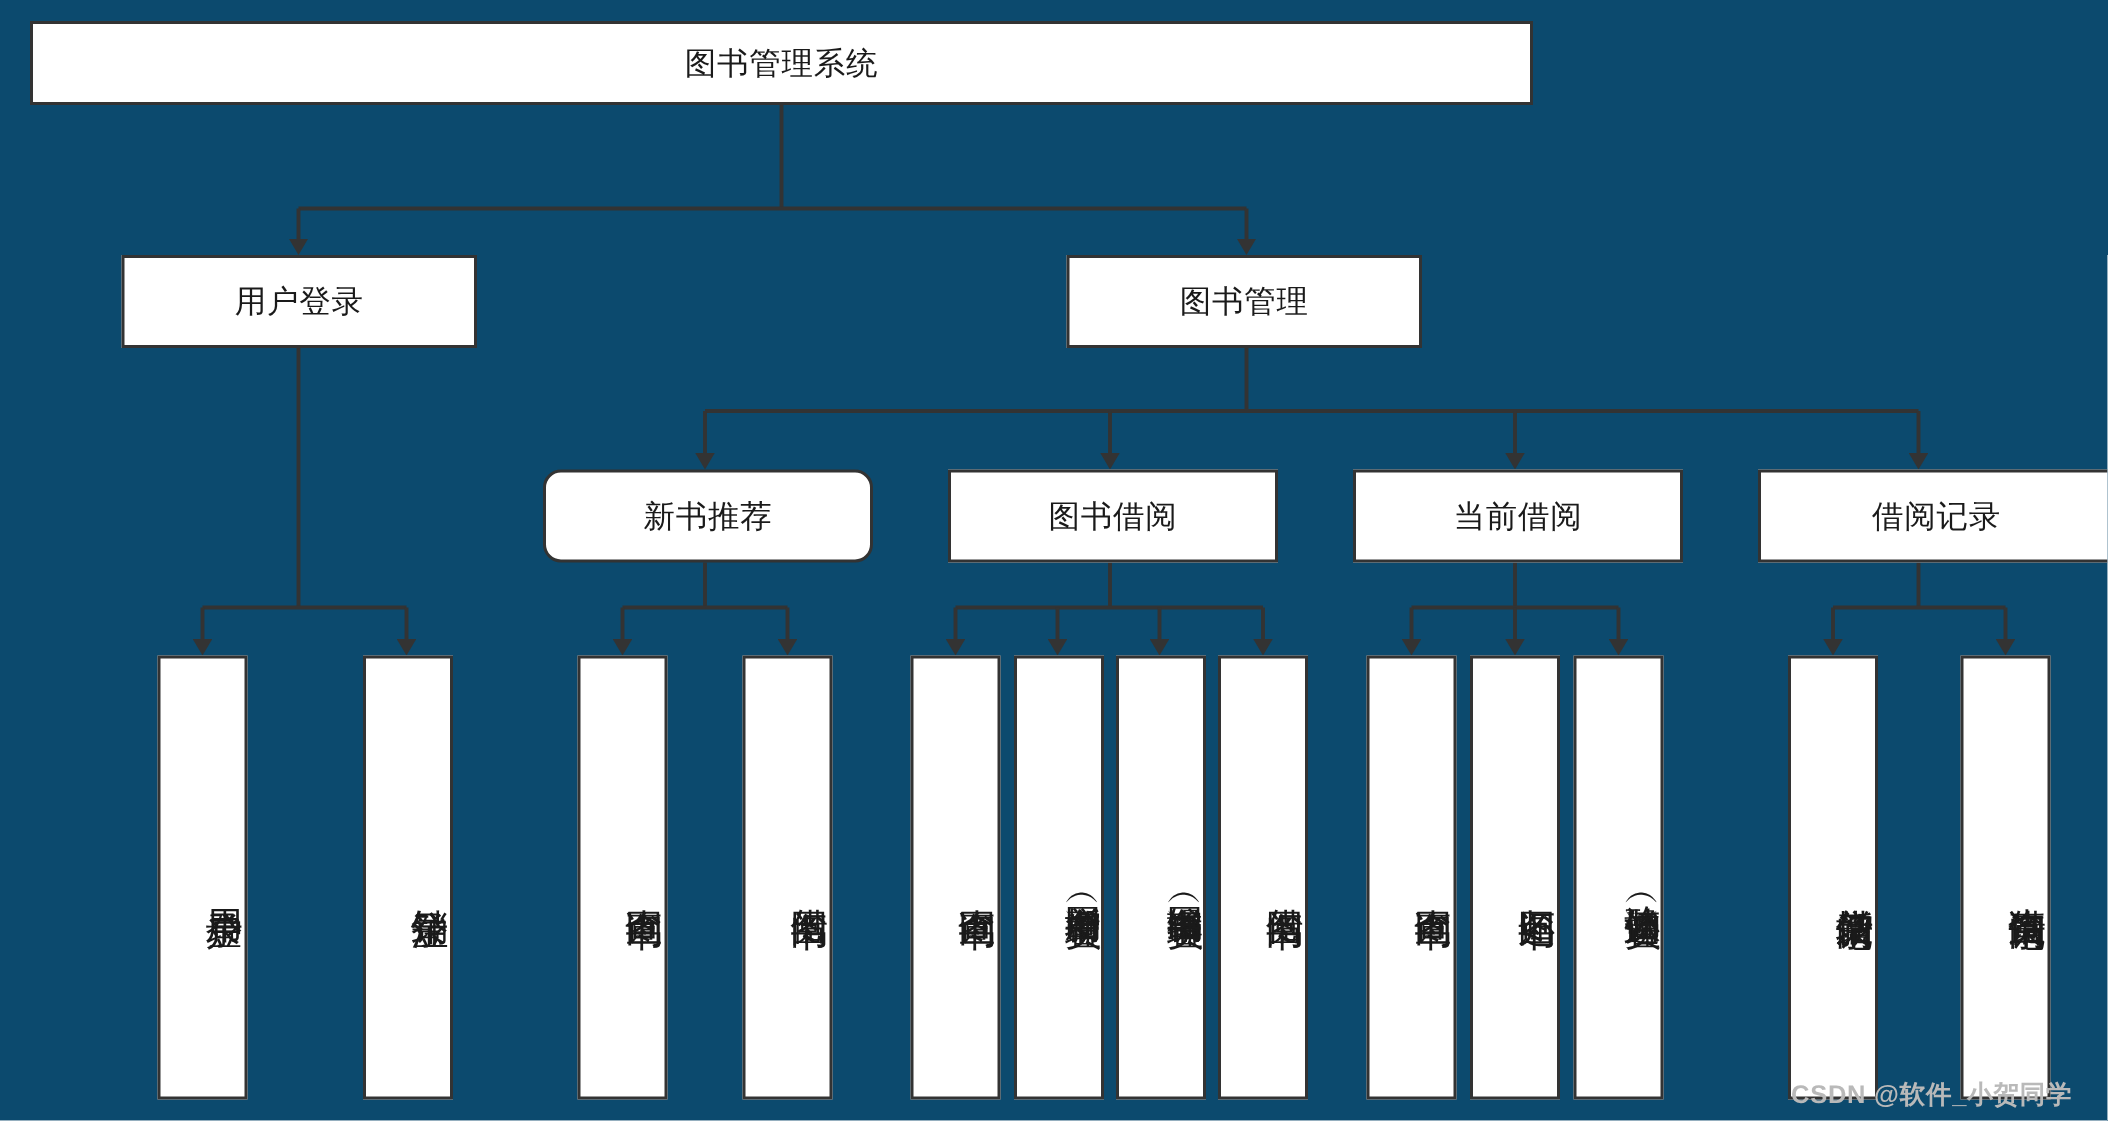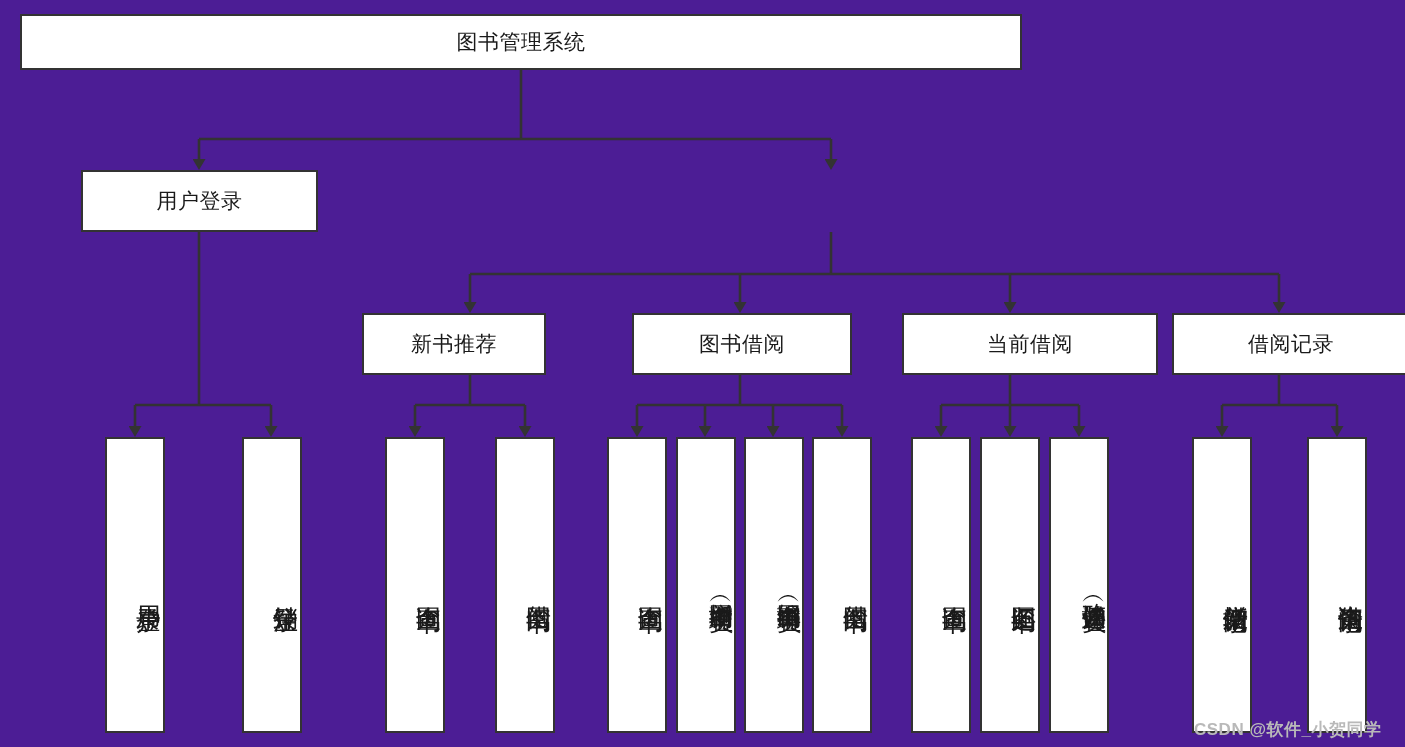--- a/index.html
+++ b/index.html
@@ -7,21 +7,21 @@
     padding: 0;
     background: #ffffff;
   }
   body {
     font-family: "Liberation Sans", "DejaVu Sans", sans-serif;
   }
   #canvas {
     position: relative;
     width: 1405px;
     height: 747px;
-    background: #4c1d95;
+    background: #0c4a6e;
     overflow: hidden;
   }
   svg.edges {
     position: absolute;
     left: 0;
     top: 0;
     width: 1405px;
     height: 747px;
     pointer-events: none;
   }
@@ -119,28 +119,31 @@
     </g>
   </svg>
 
   <div class="node horiz" style="left:20px; top:14px; width:1002px; height:56px;">
     <span class="label">图书管理系统</span>
   </div>
 
   <div class="node horiz" style="left:81px; top:170px; width:237px; height:62px;">
     <span class="label">用户登录</span>
   </div>
+  <div class="node horiz" style="left:711px; top:170px; width:237px; height:62px;">
+    <span class="label">图书管理</span>
+  </div>
 
-  <div class="node horiz" style="left:362px; top:313px; width:184px; height:62px;">
+  <div class="node horiz" style="left:362px; top:313px; width:220px; height:62px;border-radius:12px;">
     <span class="label">新书推荐</span>
   </div>
   <div class="node horiz" style="left:632px; top:313px; width:220px; height:62px;">
     <span class="label">图书借阅</span>
   </div>
-  <div class="node horiz" style="left:902px; top:313px; width:256px; height:62px;">
+  <div class="node horiz" style="left:902px; top:313px; width:220px; height:62px;">
     <span class="label">当前借阅</span>
   </div>
   <div class="node horiz" style="left:1172px; top:313px; width:238px; height:62px;">
     <span class="label">借阅记录</span>
   </div>
 
   <div class="node vert" style="left:105px; top:437px; width:60px; height:296px;">
     <span class="label">用户登录</span>
   </div>
   <div class="node vert" style="left:242px; top:437px; width:60px; height:296px;">

